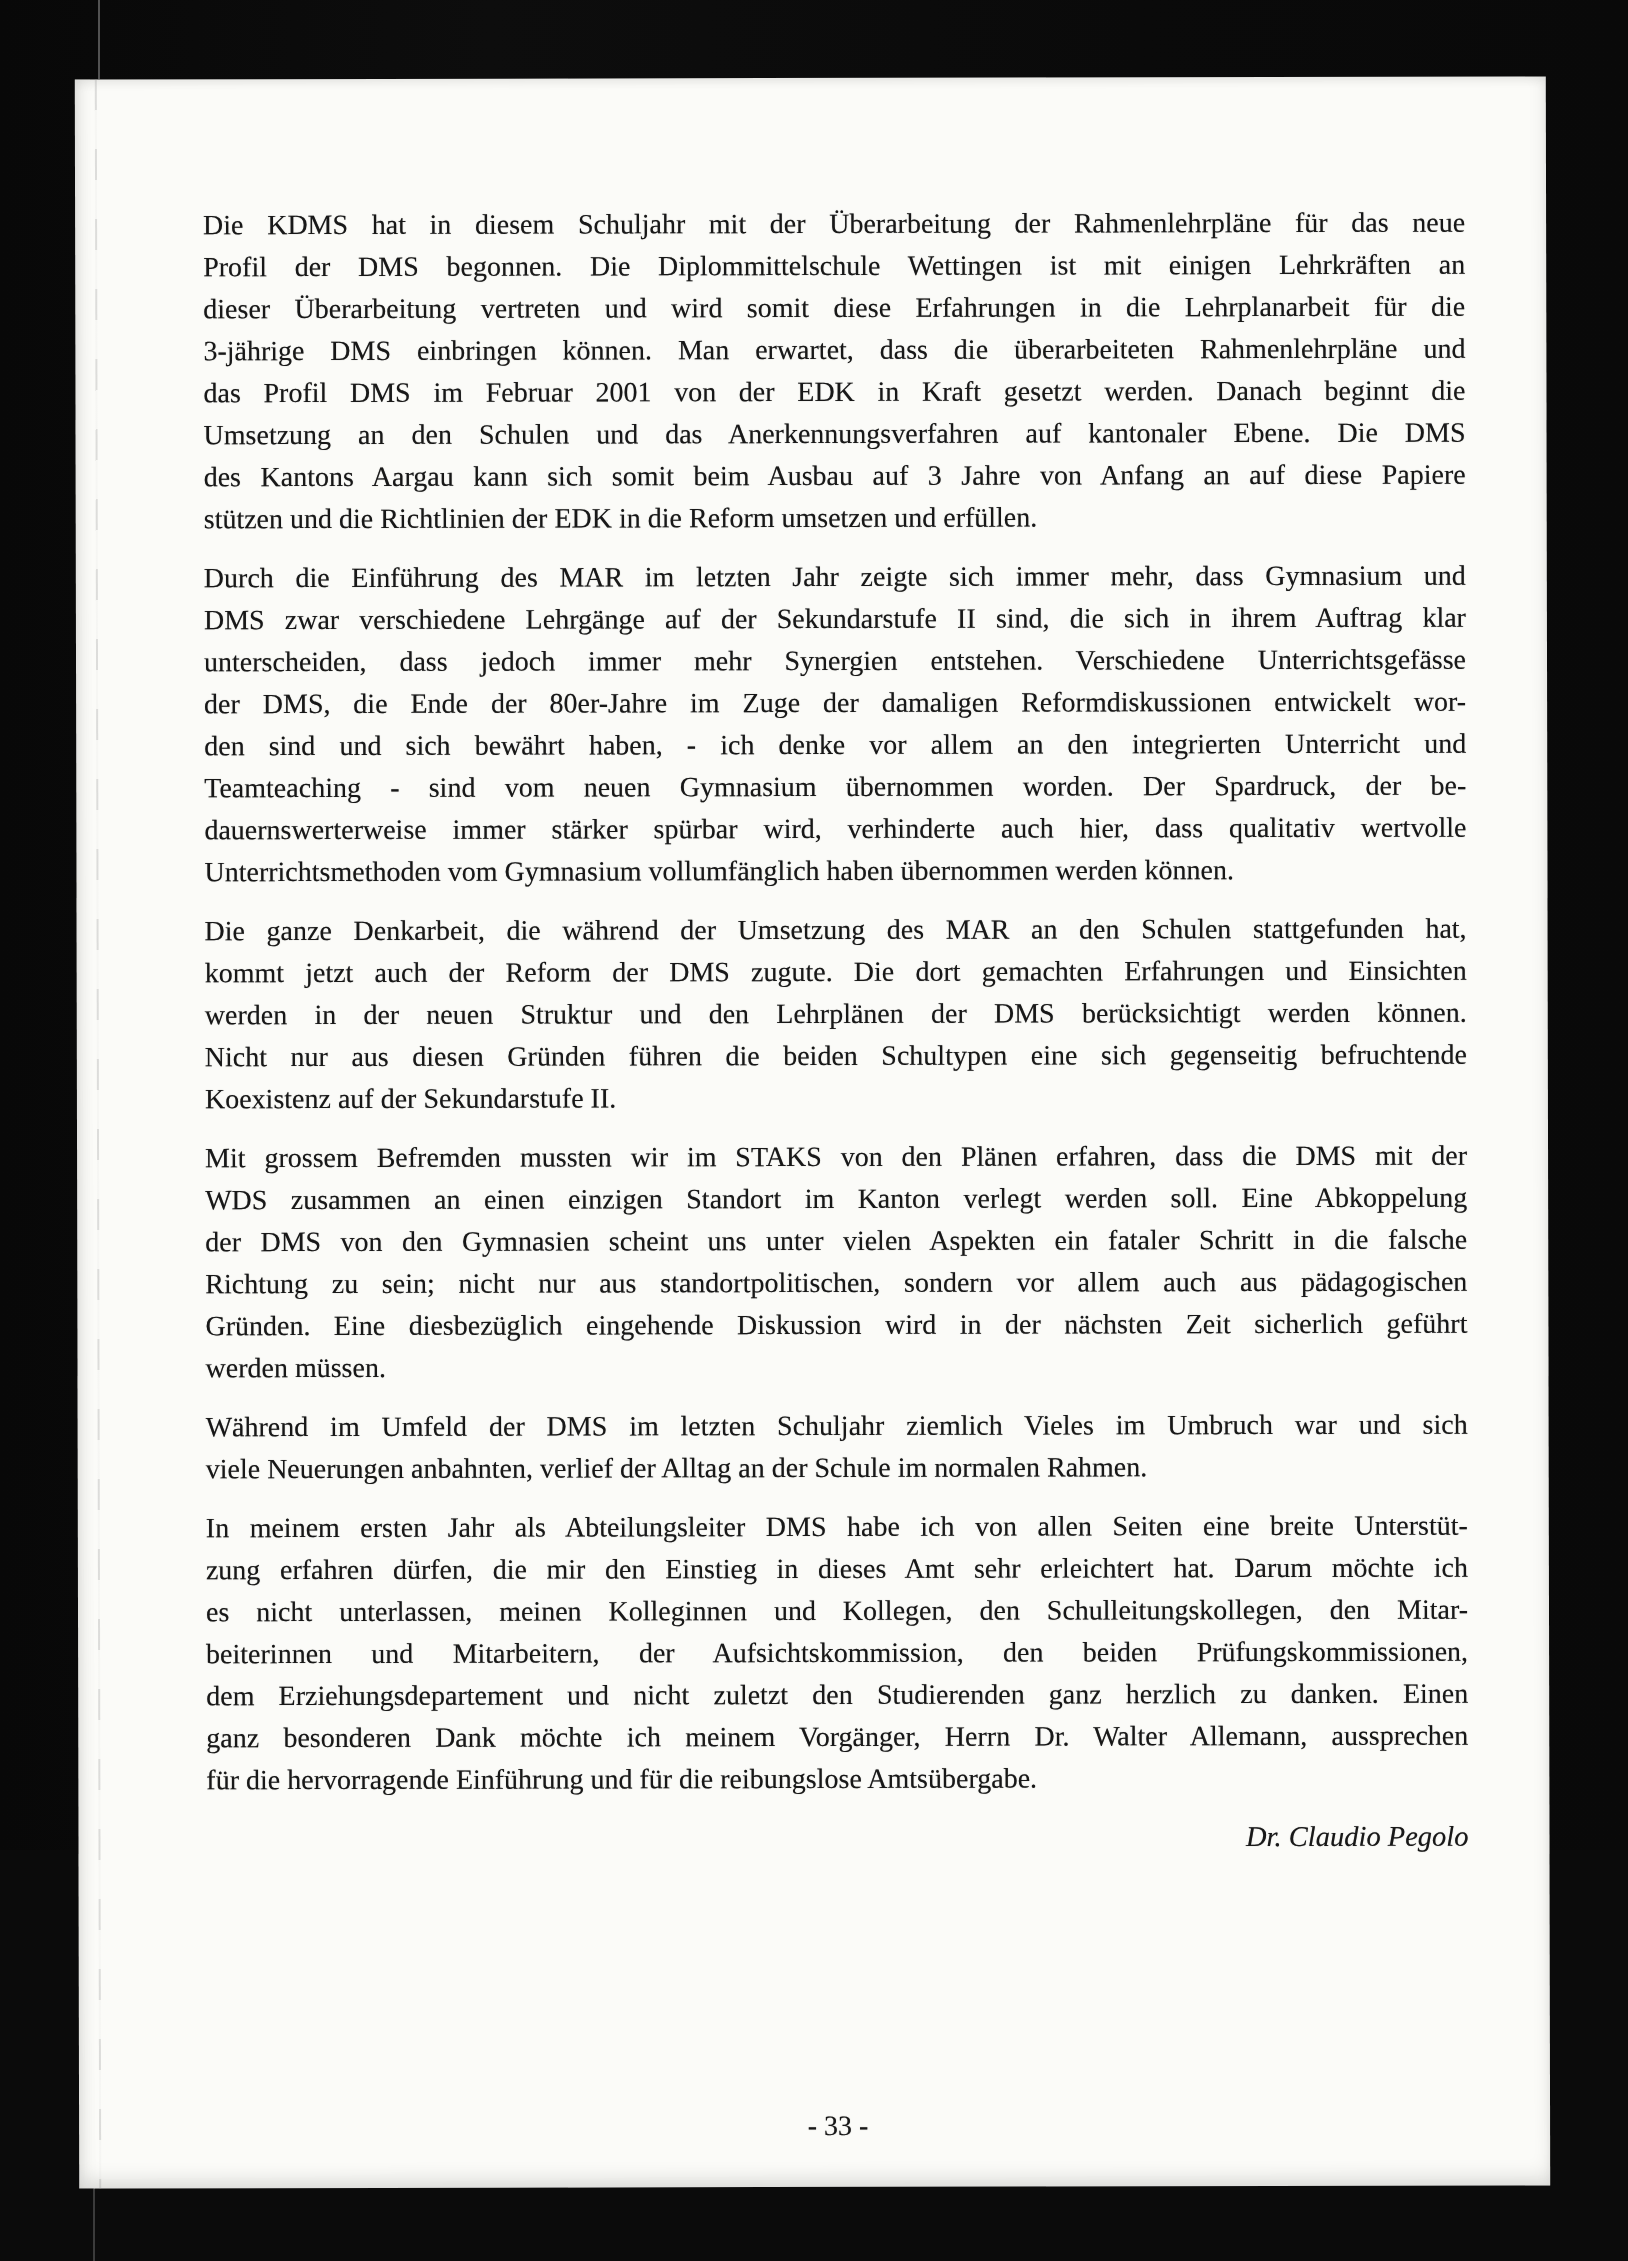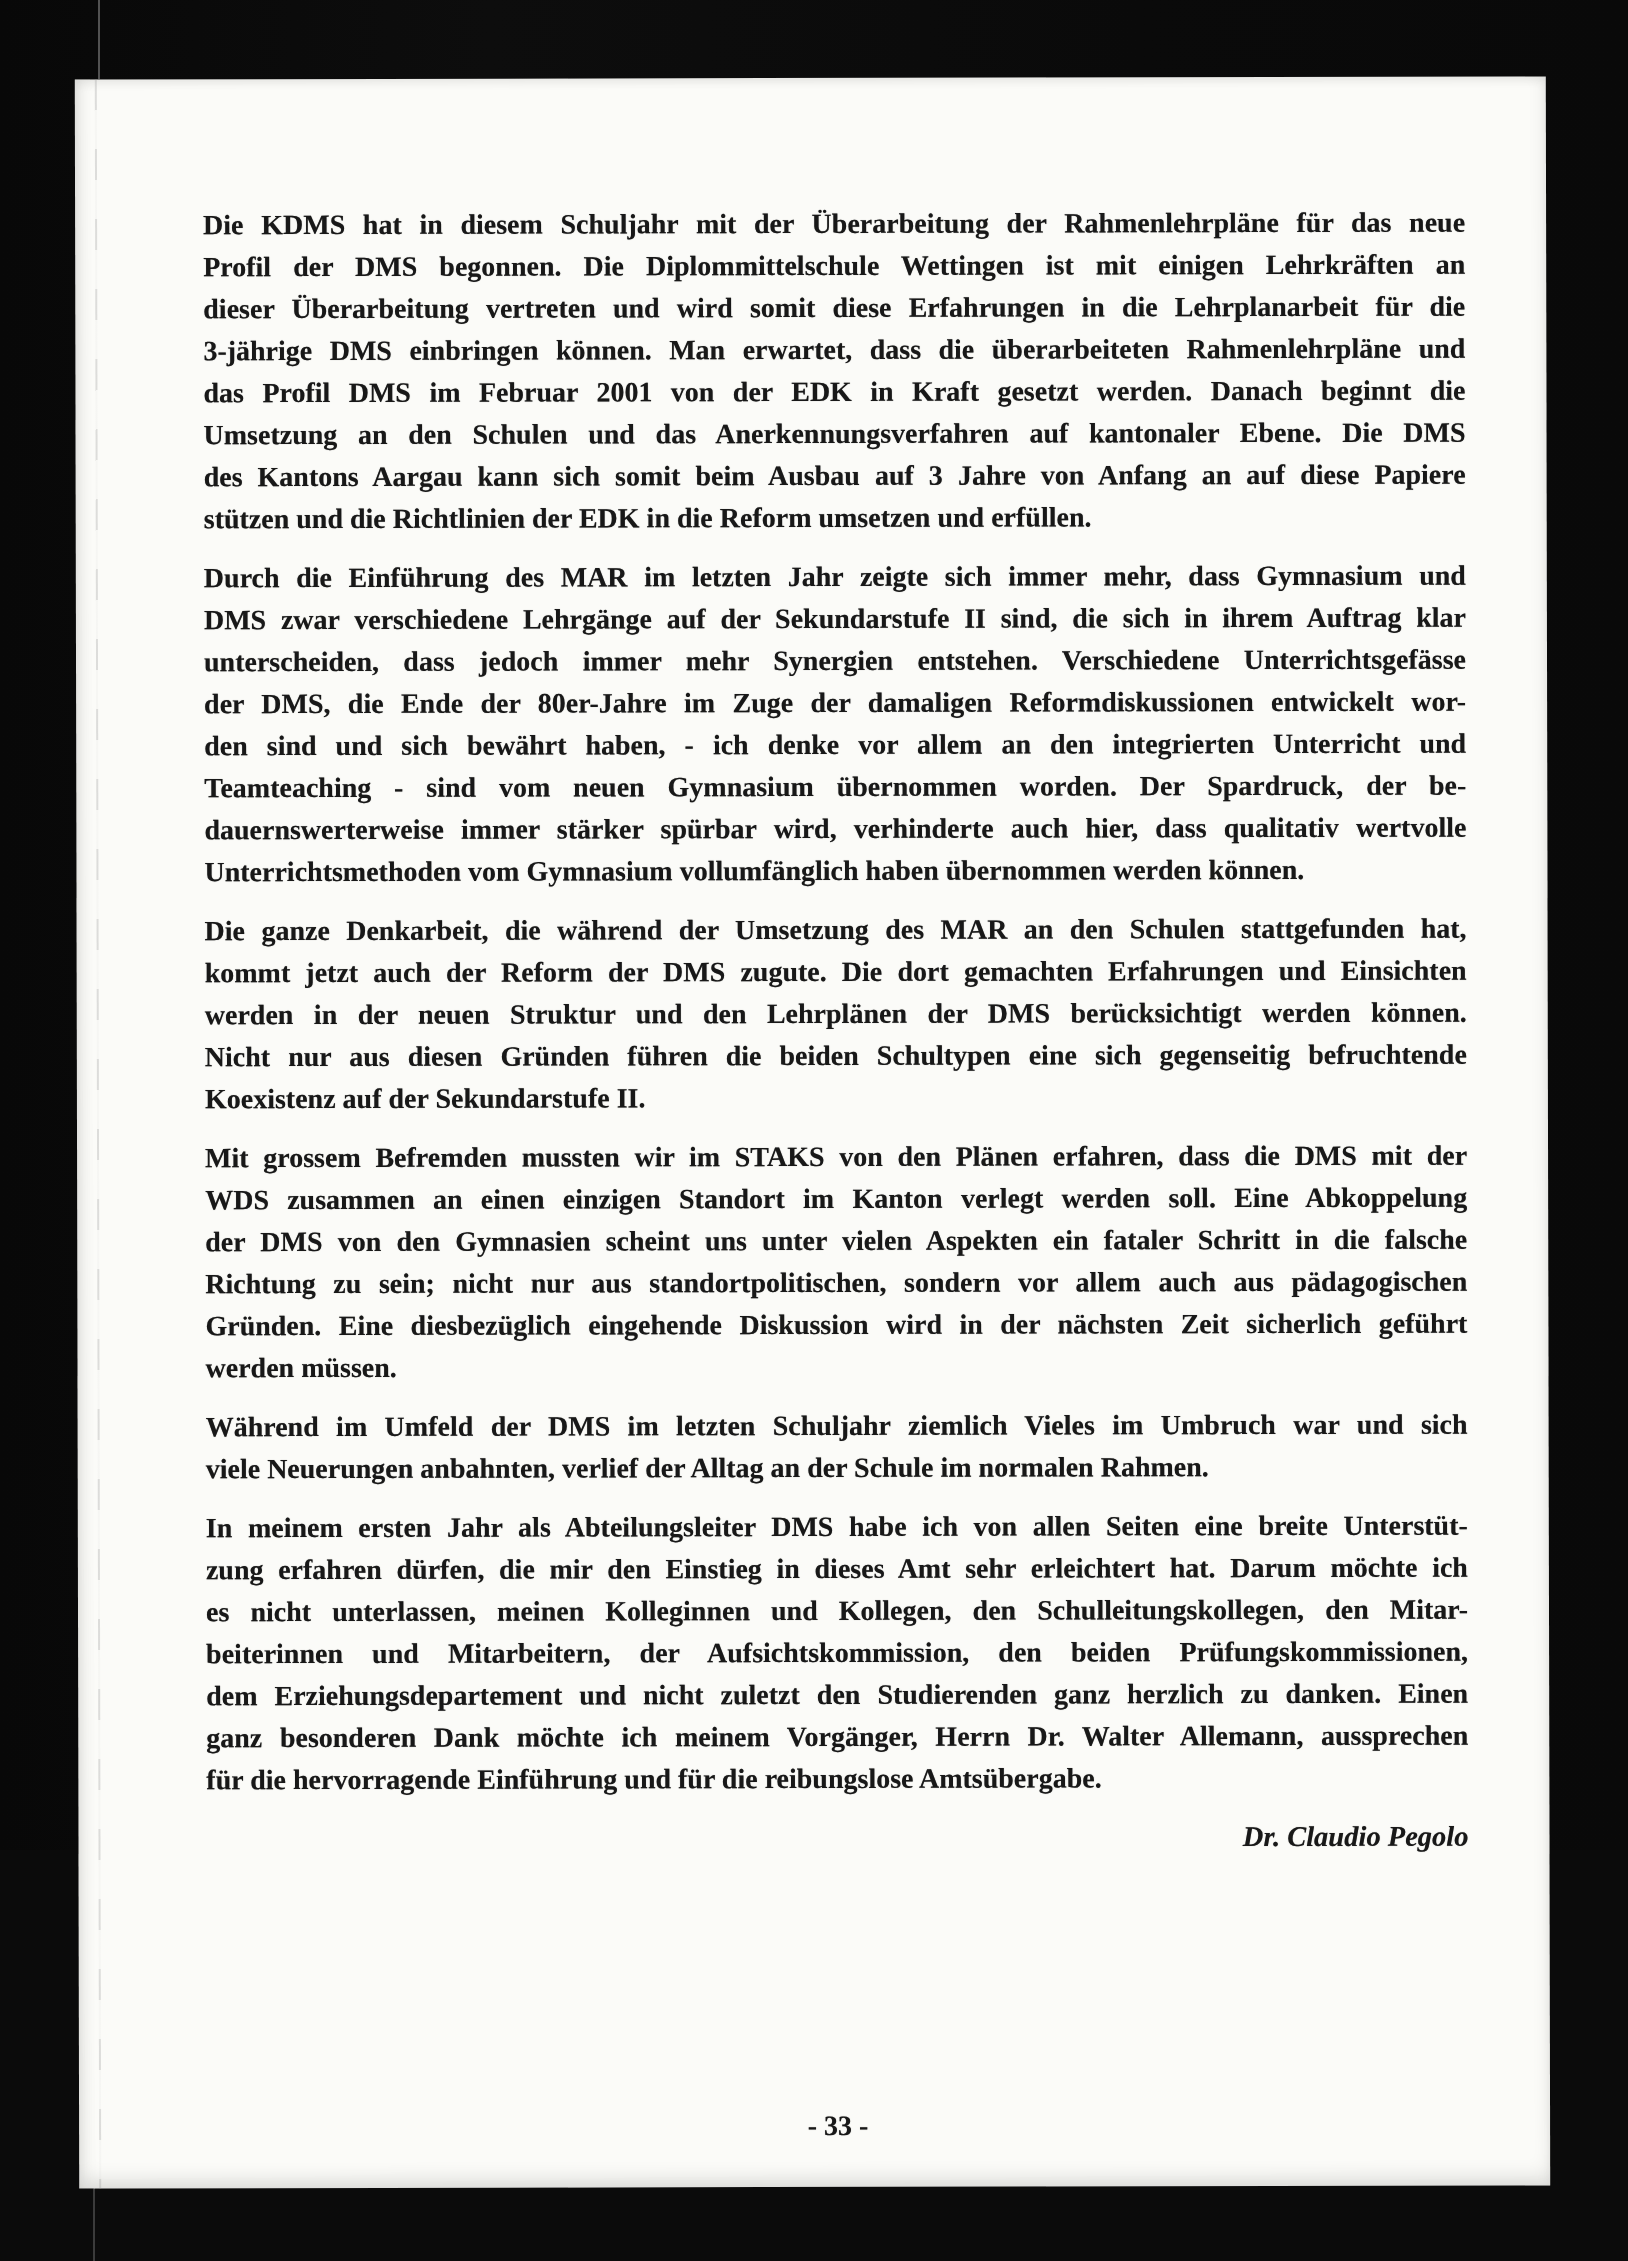--- a/index.html
+++ b/index.html
@@ -13,21 +13,20 @@
     width: 1629px; height: 2261px;
     background: var(--bg);
     overflow: hidden;
     font-family: "Liberation Serif", "DejaVu Serif", serif;
   }
   .scan {
     position: relative;
     width: 1629px; height: 1850px;
     background:
       linear-gradient(90deg, #080808 0%, #0d0d0d 30%, #0a0a0a 70%, #090909 100%);
-    font-weight: bold;
   }
   
   .artifact-top {
     position: absolute; left: 98px; top: 0; width: 2.4px; height: 79px;
     background: #5f5f5f; opacity: .85;
   }
   .artifact-bottom {
     position: absolute; left: 93px; top: 2186px; width: 2.4px; height: 76px;
     background: #474747; opacity: .8;
   }

